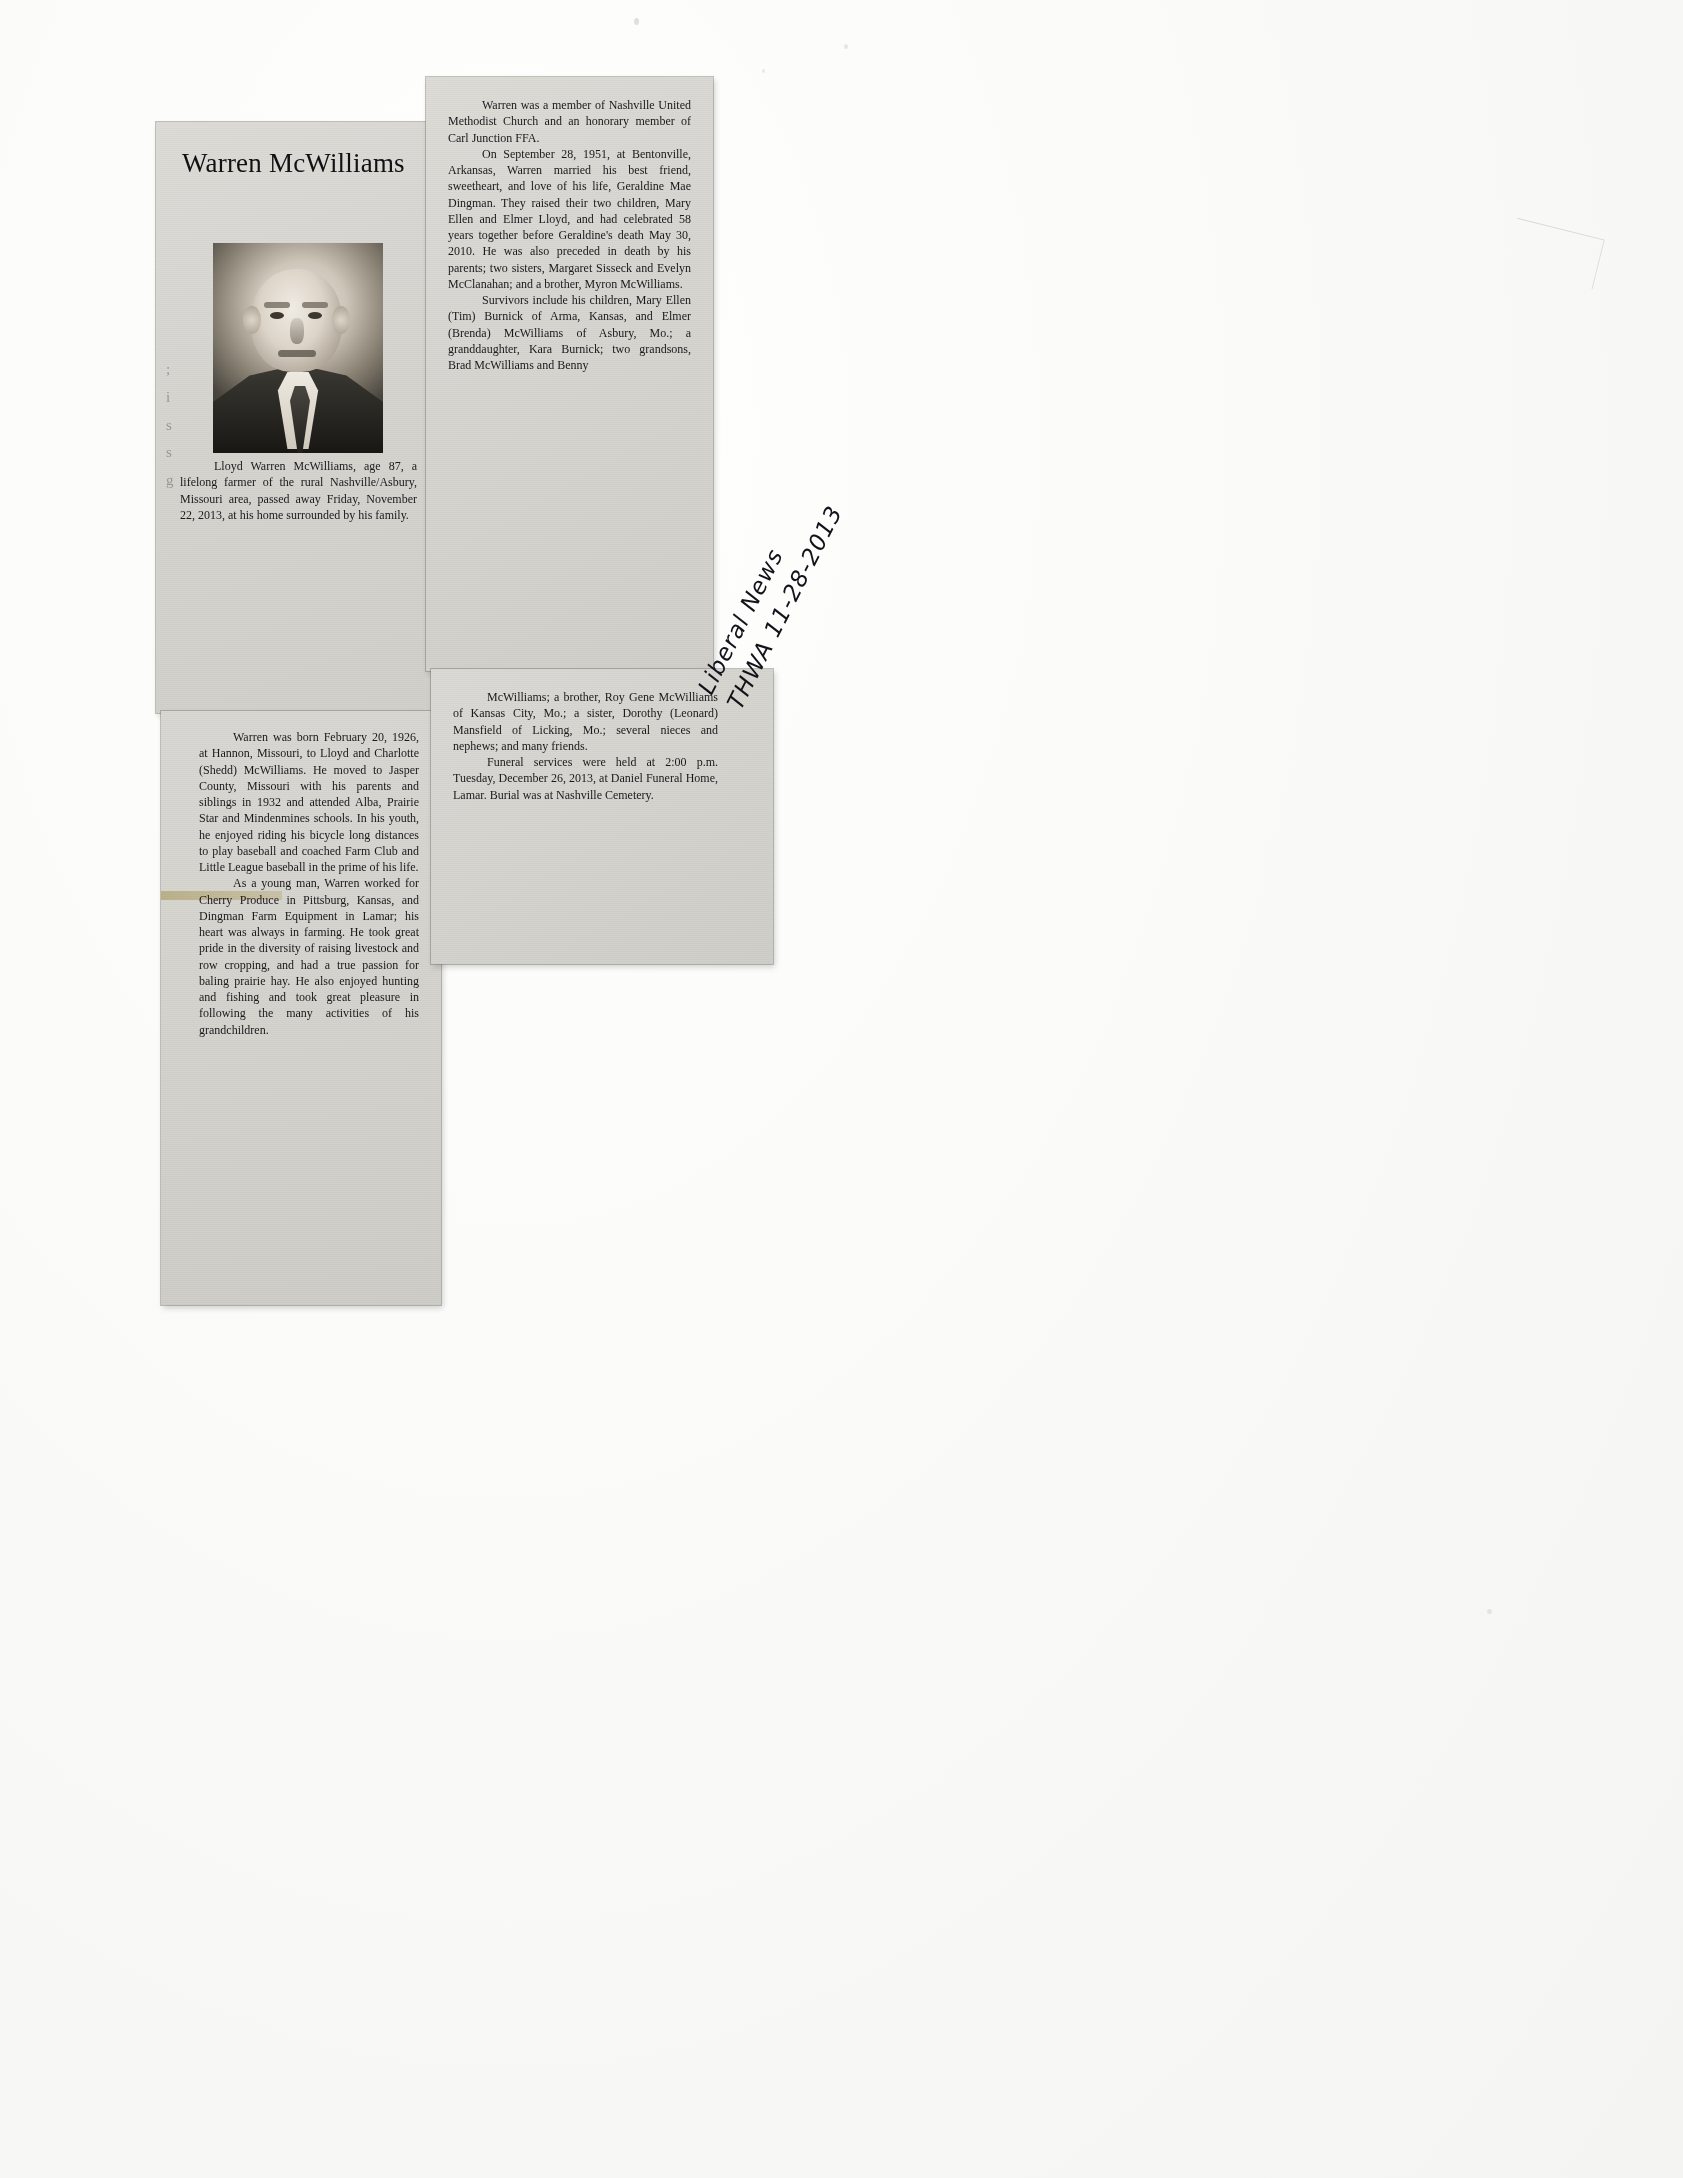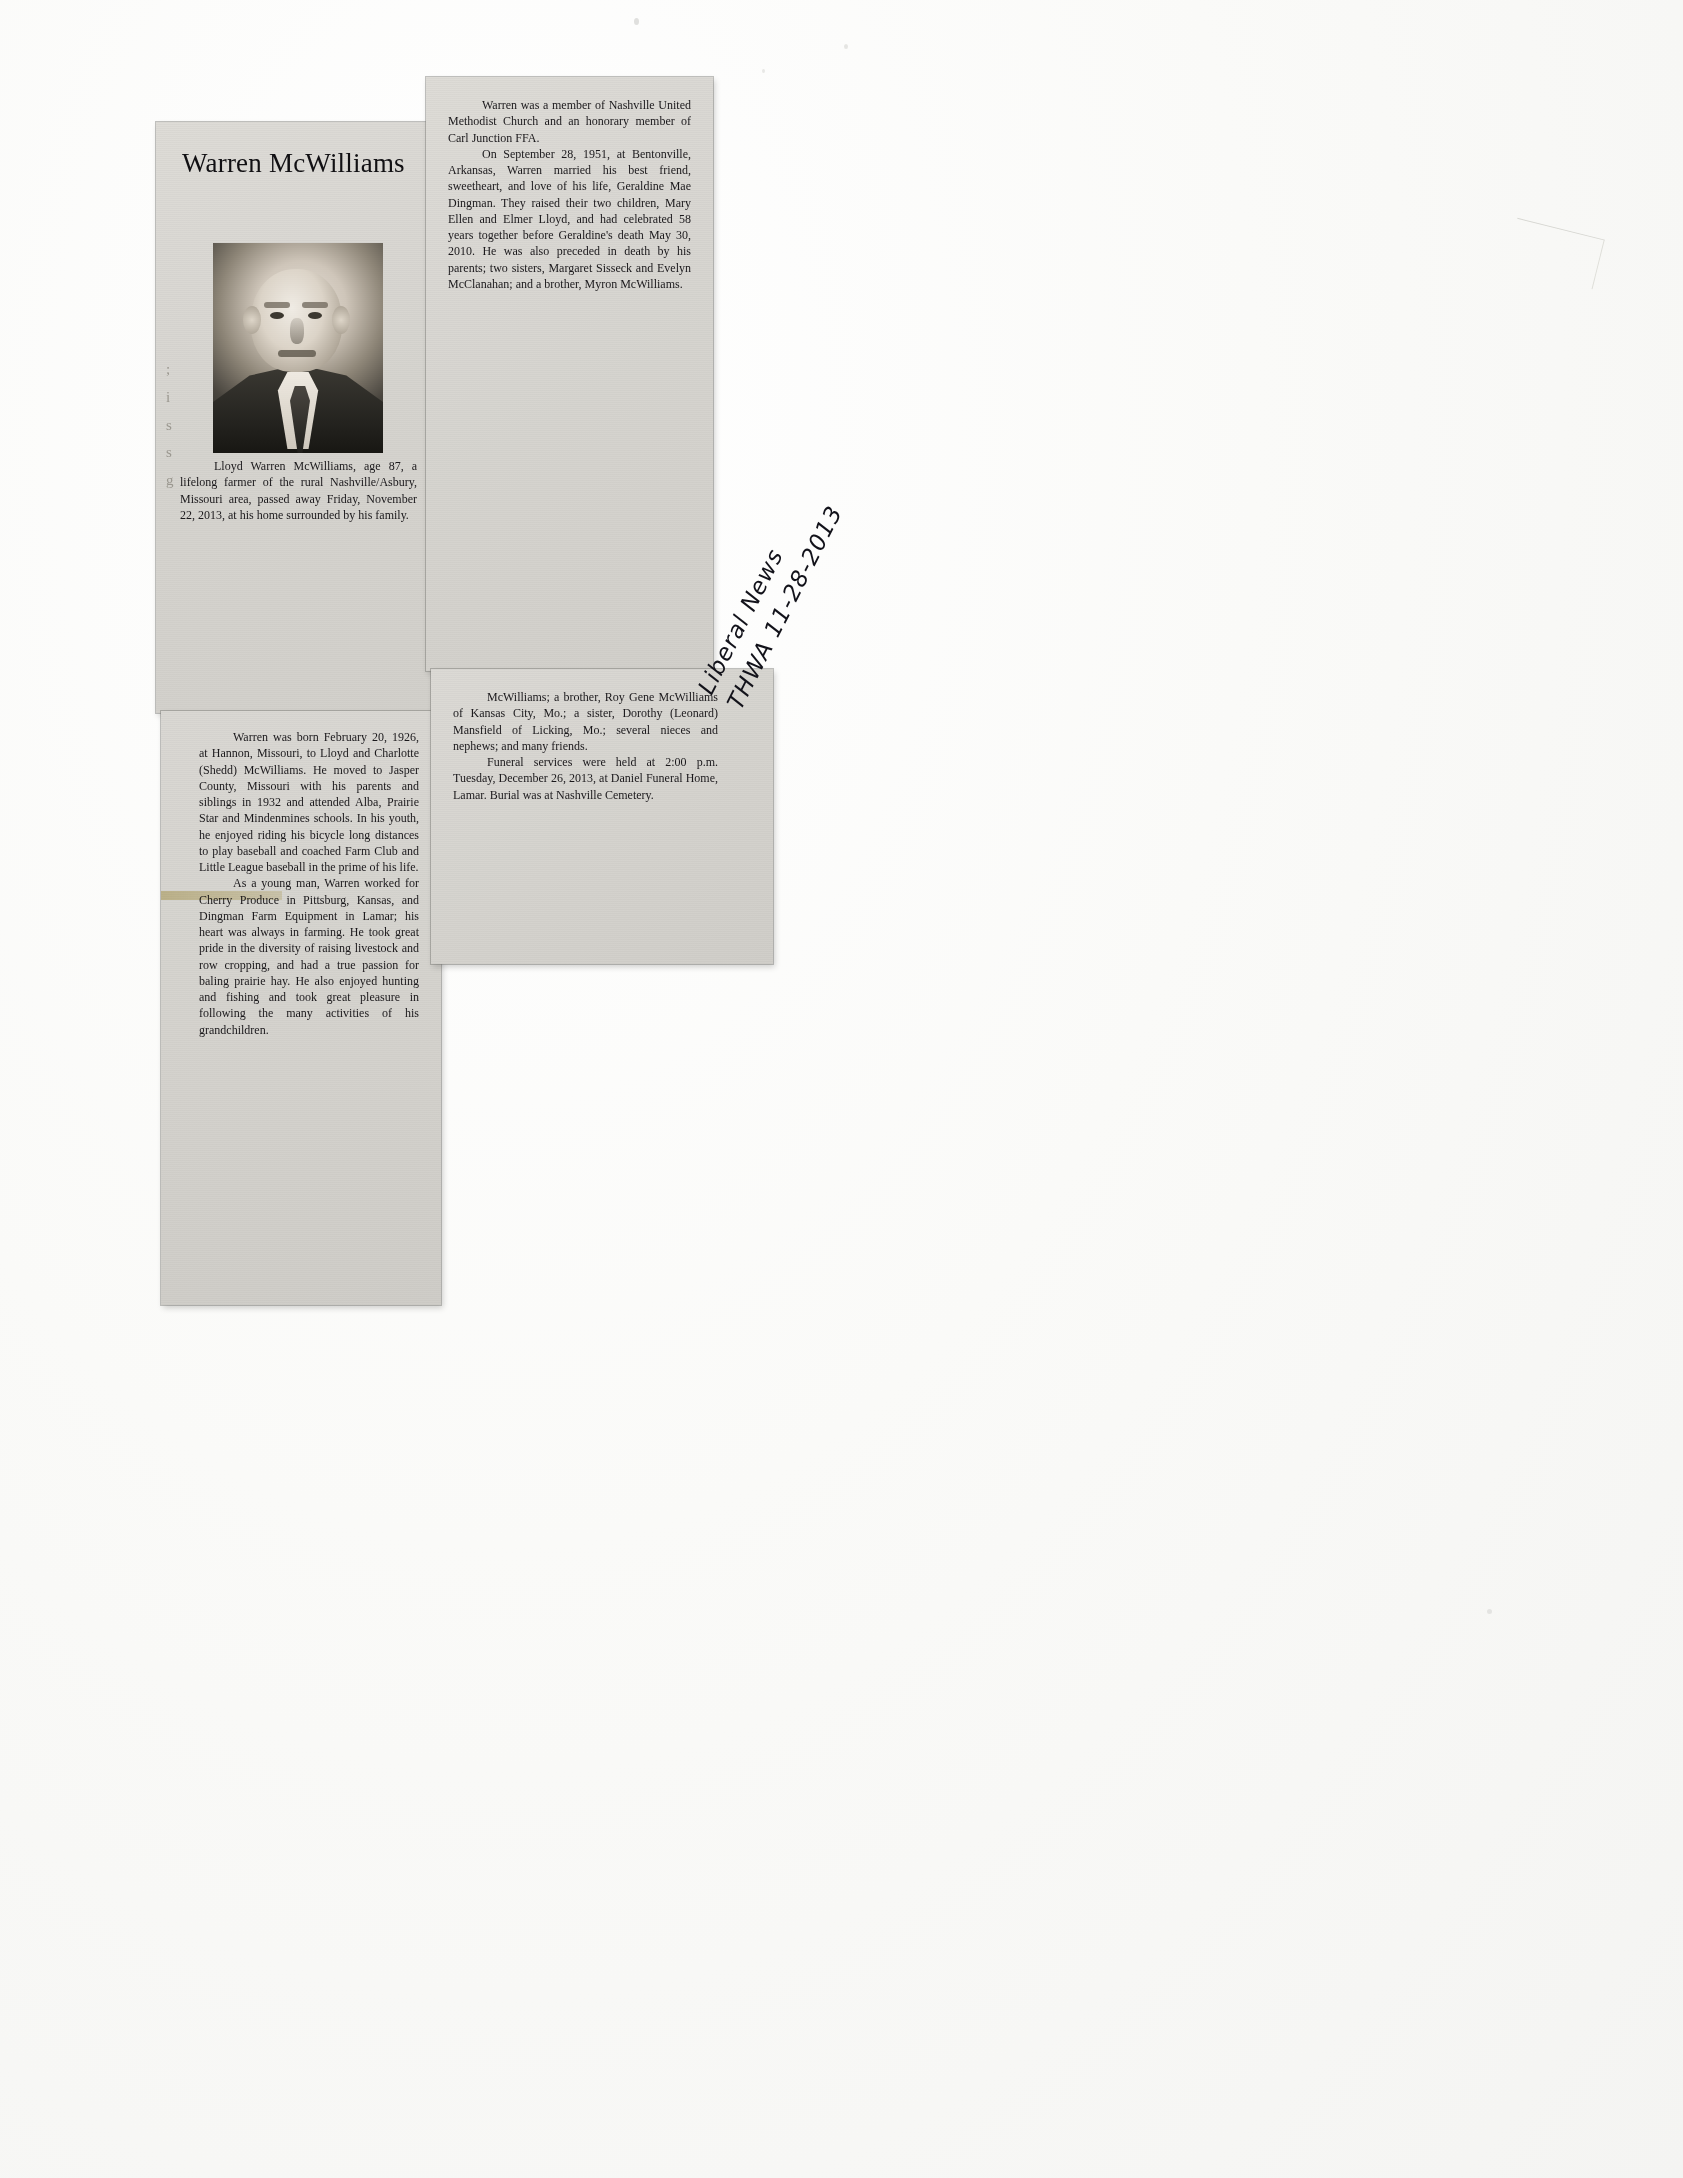--- a/index.html
+++ b/index.html
@@ -258,20 +258,21 @@
     <p>As a young man, Warren worked for Cherry Produce in Pittsburg, Kansas, and Dingman Farm Equipment in Lamar; his heart was always in farming. He took great pride in the diversity of raising livestock and row cropping, and had a true passion for baling prairie hay. He also enjoyed hunting and fishing and took great pleasure in following the many activities of his grandchildren.</p>
   </div>
 </div>
 <div class="marker"></div>
 
 <div class="clip" id="clip-right-top">
   <div class="clip-texture"></div>
   <div class="body-col pad-rt">
     <p>Warren was a member of Nashville United Methodist Church and an honorary member of Carl Junction FFA.</p>
     <p>On September 28, 1951, at Bentonville, Arkansas, Warren married his best friend, sweetheart, and love of his life, Geraldine Mae Dingman. They raised their two children, Mary Ellen and Elmer Lloyd, and had celebrated 58 years together before Geraldine's death May 30, 2010. He was also preceded in death by his parents; two sisters, Margaret Sisseck and Evelyn McClanahan; and a brother, Myron McWilliams.</p>
+    <p>Survivors include his children, Mary Ellen (Tim) Burnick of Arma, Kansas, and Elmer (Brenda) McWilliams of Asbury, Mo.; a granddaughter, Kara Burnick; two grandsons, Brad McWilliams and Benny</p>
   </div>
 </div>
 
 <div class="clip" id="clip-right-bottom">
   <div class="clip-texture"></div>
   <div class="body-col pad-rb">
     <p>McWilliams; a brother, Roy Gene McWilliams of Kansas City, Mo.; a sister, Dorothy (Leonard) Mansfield of Licking, Mo.; several nieces and nephews; and many friends.</p>
     <p>Funeral services were held at 2:00 p.m. Tuesday, December 26, 2013, at Daniel Funeral Home, Lamar. Burial was at Nashville Cemetery.</p>
   </div>
 

